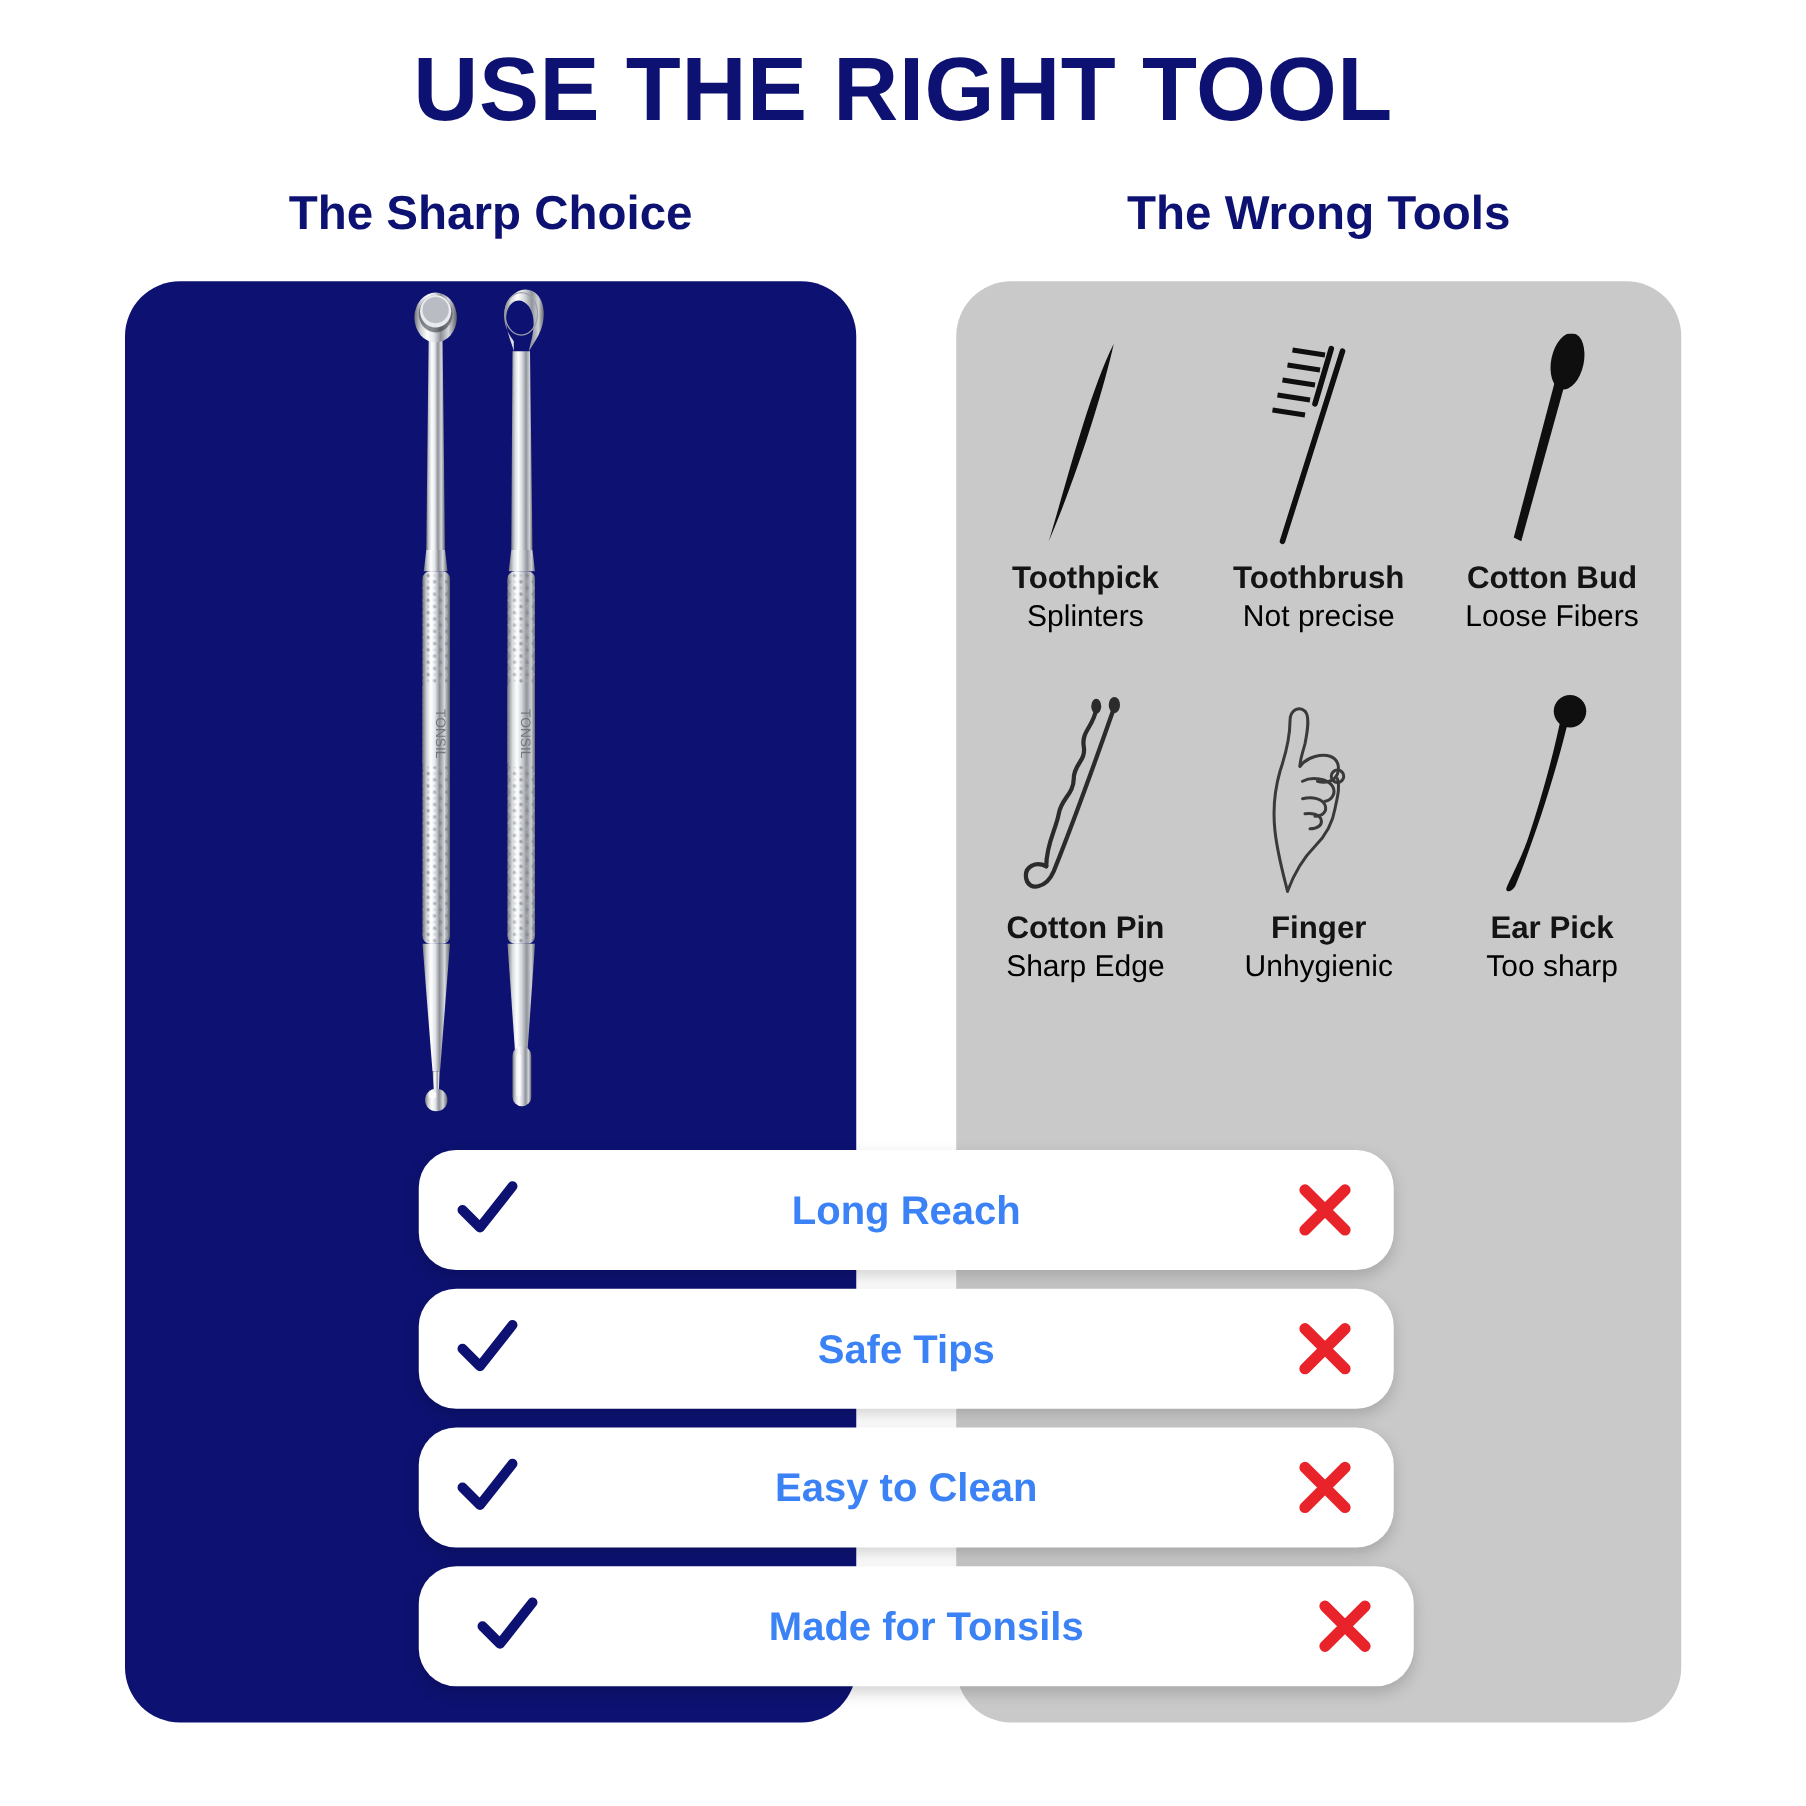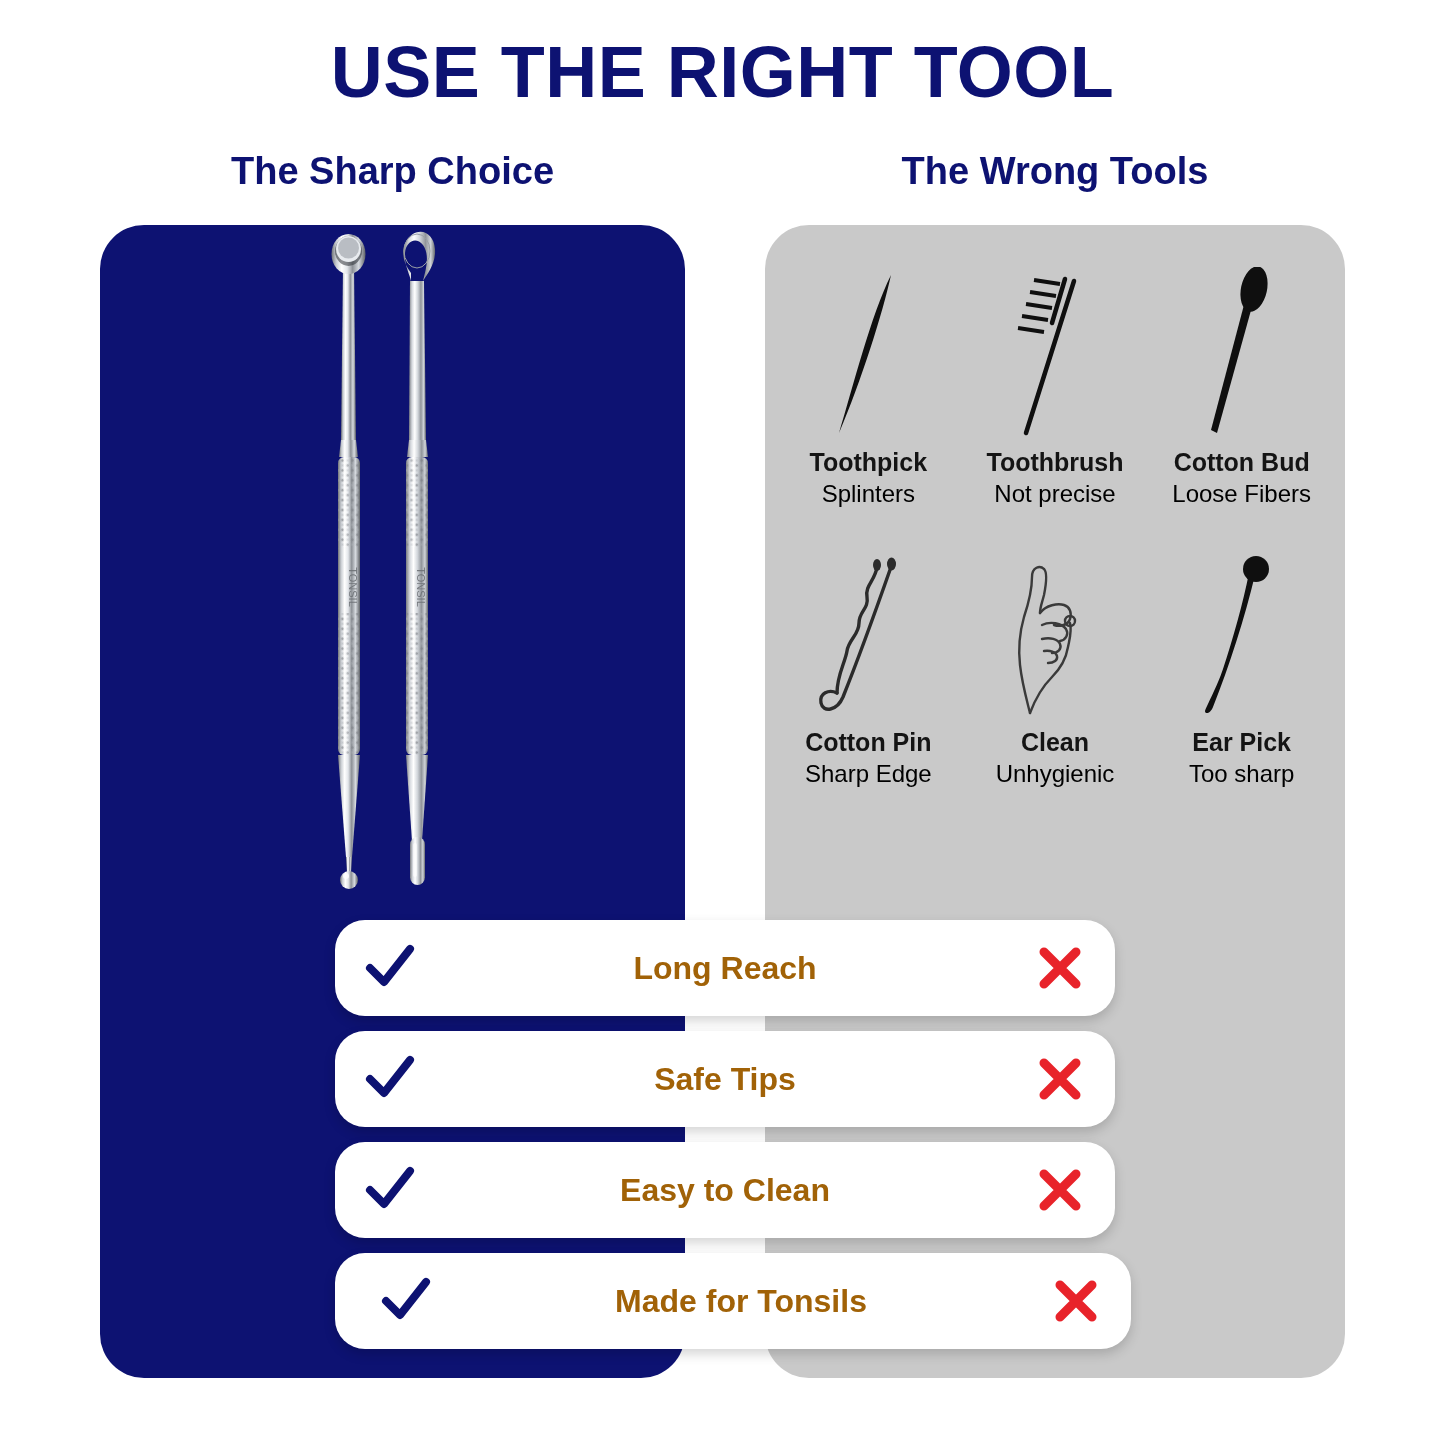--- a/index.html
+++ b/index.html
@@ -127,21 +127,21 @@
     display: flex;
     align-items: center;
     justify-content: center;
     flex: 0 0 auto;
   }
   .pill-label {
     flex: 1 1 auto;
     text-align: center;
     font-size: 32px;
     font-weight: bold;
-    color: #a16207;
+    color: #3b82f6;
     line-height: 1.0;
   }
   .pill-cross {
     width: 110px;
     display: flex;
     align-items: center;
     justify-content: center;
     flex: 0 0 auto;
   }
 </style>
@@ -301,21 +301,21 @@
             <path d="M44 22 C48 26 46 38 44 48 C42 56 40 60 40 66"></path>
             <path d="M40 66 C46 58 58 56 64 58 C70 60 72 66 70 72 C68 78 60 80 54 78"></path>
             <path d="M42 78 C50 74 62 76 66 82 C69 87 66 93 60 94"></path>
             <path d="M42 92 C50 90 58 92 60 97 C62 102 58 106 52 106"></path>
             <path d="M44 104 C50 103 56 105 57 109 C58 113 54 116 48 116"></path>
             <path d="M30 166 C36 150 44 138 52 130 C60 122 66 112 68 100 C70 90 72 84 70 76"></path>
             <circle cx="70" cy="74" r="5"></circle>
           </g>
         </svg>
       </div>
-      <div class="wrong-name">Clean</div>
+      <div class="wrong-name">Finger</div>
       <div class="wrong-reason">Unhygienic</div>
     </div>
 
     <div class="wrong-cell">
       <div class="wrong-icon">
         <svg width="110" height="175" viewBox="0 0 110 175">
           <path d="M68 28 C58 70 42 120 26 160 C24 166 18 168 18 164 C20 158 30 140 36 122
                    C46 92 56 56 62 26 Z" fill="#0f0f0f"></path>
           <circle cx="69" cy="22" r="13" fill="#0f0f0f"></circle>
         </svg>

